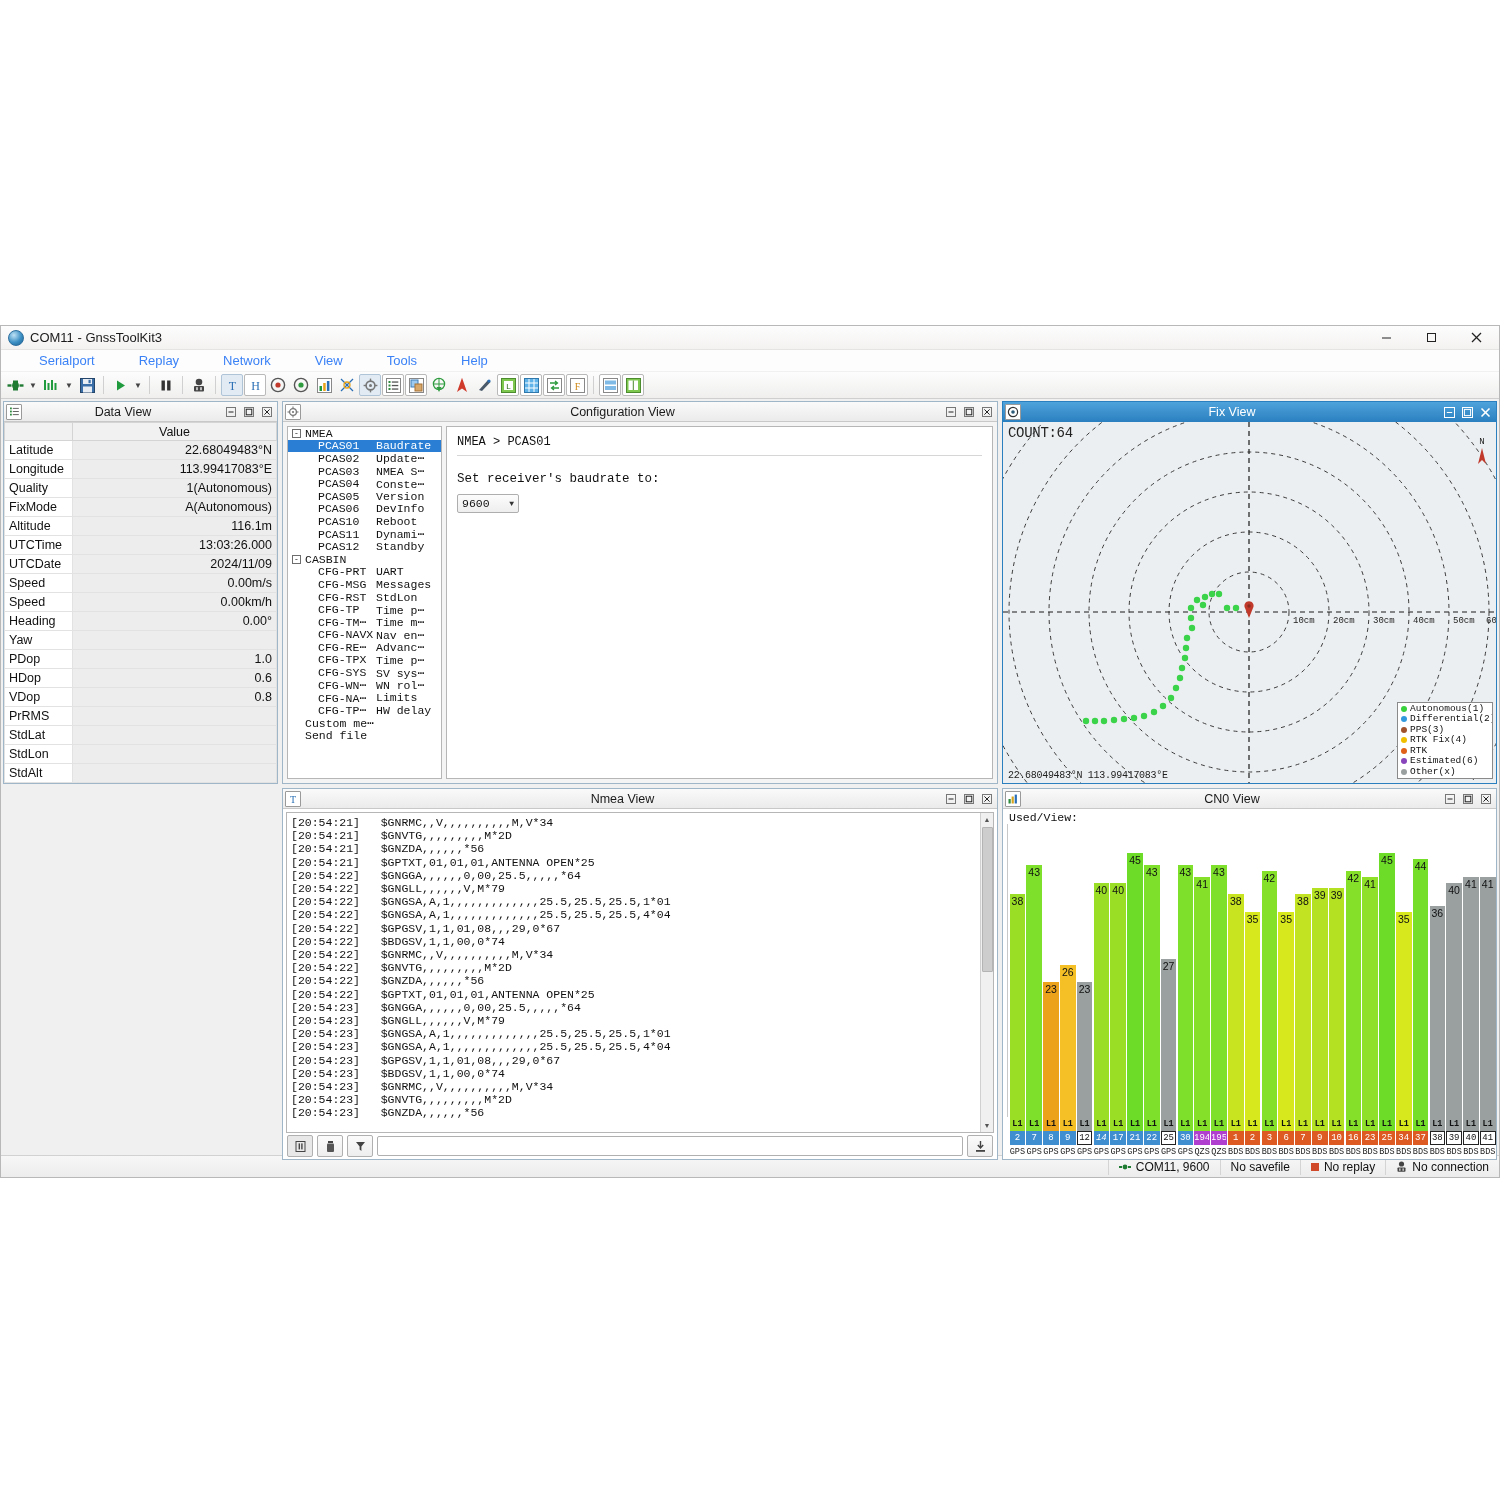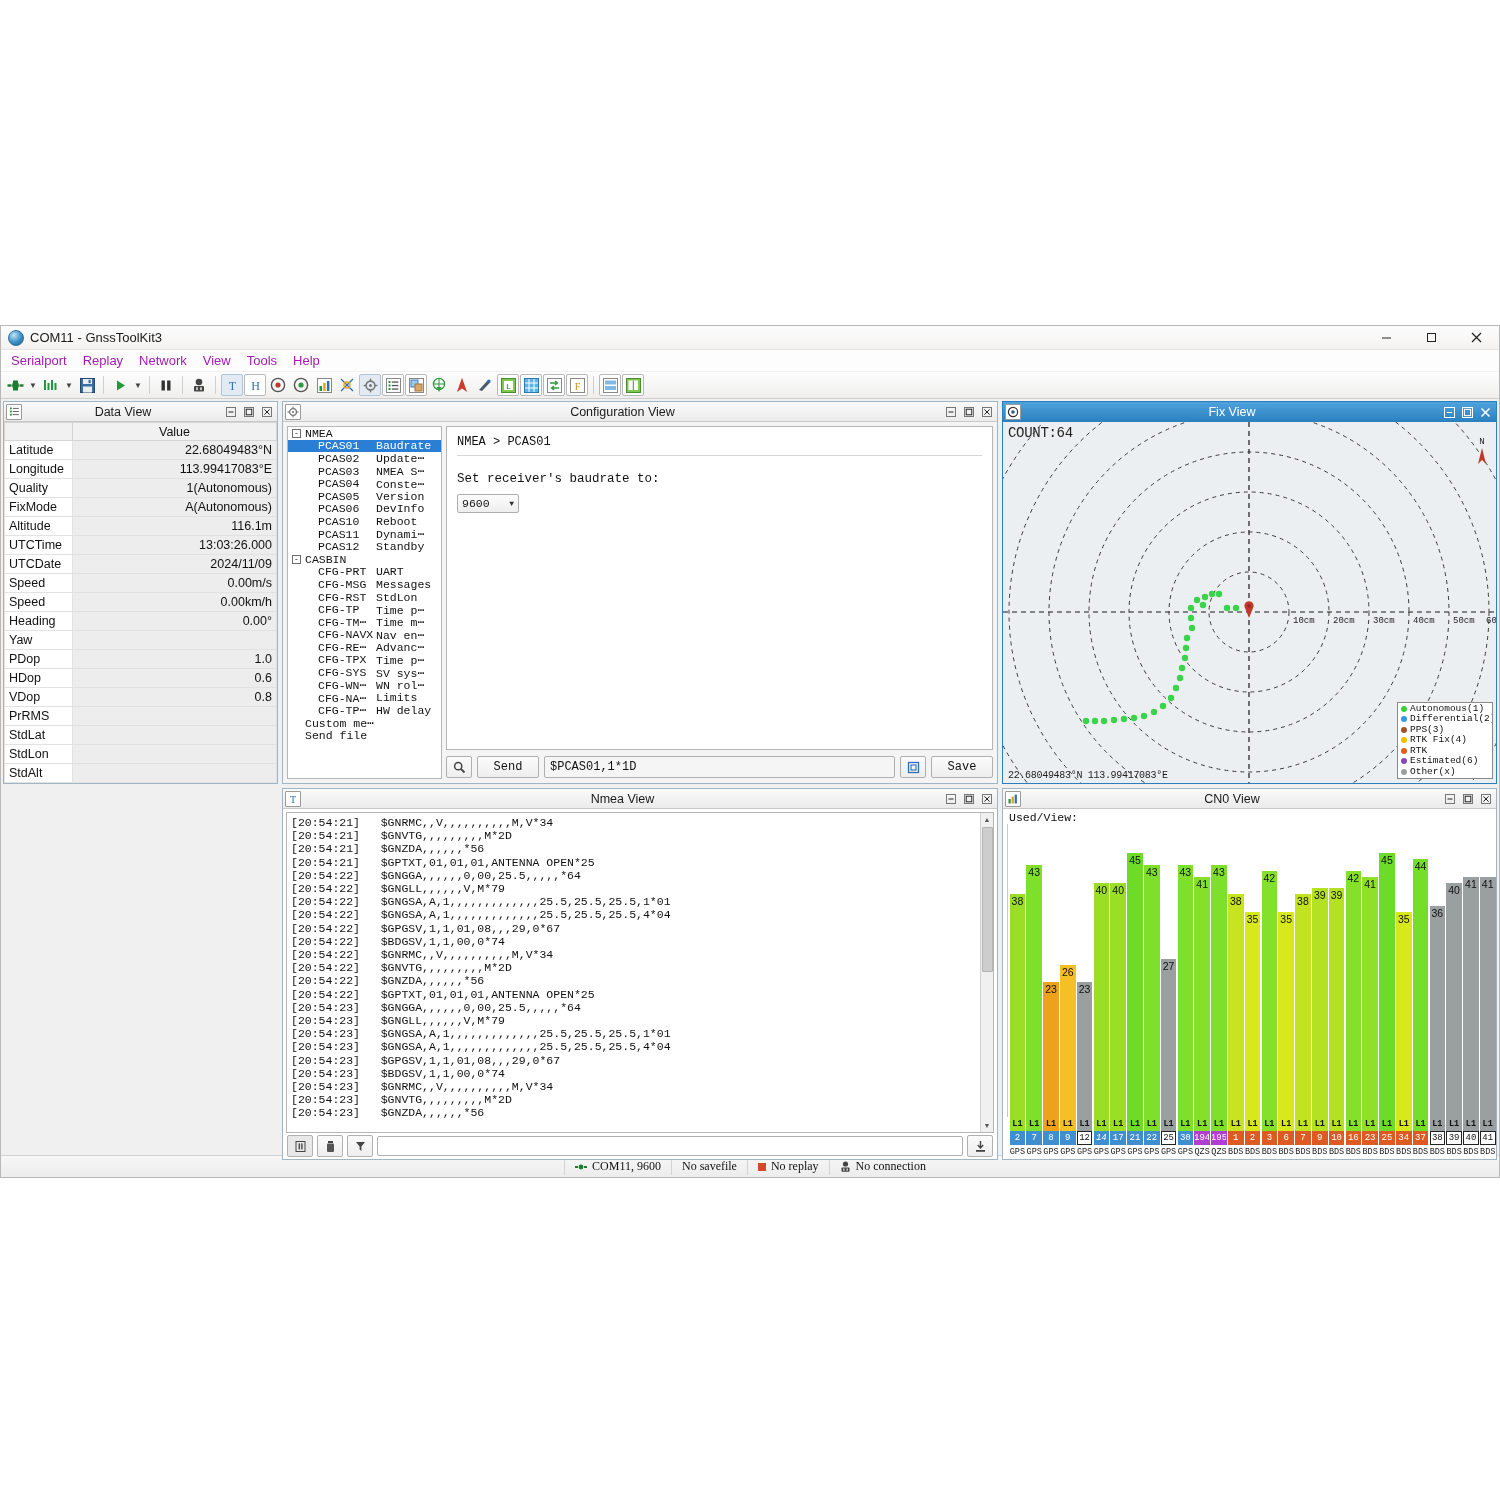--- a/index.html
+++ b/index.html
@@ -41,22 +41,22 @@
   }
   .tb-btn svg { display:block; }
   
   .menubar {
     height: 22px; background: #fdfdfd;
     display: flex; align-items: center;
     padding-left: 2px; flex: none;
     border-bottom: 1px solid #f1f1f1;
   }
   .menu-item {
-    font-size: 13px; color: #a21caf;
-    padding: 2px 8px; cursor: default;
+    font-size: 13px; color: #3b82f6;
+    padding: 2px 8px; cursor: default; margin-left: 28px;
   }
   
   .toolbar {
     height: 27px;
     background: linear-gradient(to bottom,#fdfdfd,#f0efee);
     border-bottom: 1px solid #cfcfcf;
     display: flex; align-items: center;
     padding-left: 3px; flex: none; gap: 1px;
   }
   .tbi {
@@ -223,24 +223,24 @@
     display: flex; align-items: center; justify-content: center;
     color: #fff; overflow: hidden; white-space: nowrap;
   }
   .sat-cell.bandrow { color: #111; font-weight: bold; font-size: 8.5px; }
   .sat-cell.idrow { border: 1px solid transparent; }
   .sat-cell.idrow.boxed { border: 1px solid #222; background: #fff !important; color: #111 !important; }
   .sat-cell.sysrow { color: #222; background: #fff; font-size: 8.5px; }
   
   .statusbar {
     height: 22px; flex: none; display: flex; align-items: center;
-    justify-content: center;
+    justify-content: flex-end;
     background: linear-gradient(to bottom,#f7f7f7,#ececec);
     border-top: 1px solid #d2d2d2;
-    font-family: Liberation Serif, serif; font-size: 12px; color: #111;
+    font-family: Liberation Sans, sans-serif; font-size: 12px; color: #111;
   }
   .st-cell { padding: 0 10px; display: flex; align-items: center; gap: 5px; border-left: 1px solid #d4d4d4; height: 16px;}
   .st-dot { width: 8px; height: 8px; background: #d04a2a; display:inline-block; }
 </style>
 </head>
 <body>
 
 <div id="app">
 
   <div class="titlebar">
@@ -765,37 +765,20 @@
             </div>
           <div class="cfg-right">
             <div class="cfg-panel">
               <div class="crumb">NMEA &gt; PCAS01</div>
               <div class="crumb-rule"></div>
               <div class="cfg-label">Set receiver's baudrate to:</div>
               <div class="cfg-select">
                 <span>9600</span>
                 <span class="ar">▼</span>
               </div>
-            </div>
-            <div class="cfg-bottom">
-              <div class="btn icon">
-                <svg width="13" height="13" viewBox="0 0 13 13">
-                    <circle cx="5.2" cy="5.2" r="3.6" fill="none" stroke="#444" stroke-width="1.5"></circle>
-                    <line x1="8" y1="8" x2="11.5" y2="11.5" stroke="#444" stroke-width="1.8"></line>
-                  </svg>
-              </div>
-              <div class="btn" style="min-width:62px;">Send</div>
-              <input class="cmd-input" value="$PCAS01,1*1D" style="">
-              <div class="btn icon">
-                <svg width="13" height="13" viewBox="0 0 13 13">
-                    <rect x="1.5" y="1.5" width="10" height="10" fill="none" stroke="#2a6fb5" stroke-width="1.3"></rect>
-                    <rect x="4" y="4" width="5" height="5" fill="none" stroke="#2a6fb5" stroke-width="1.1"></rect>
-                  </svg>
-              </div>
-              <div class="btn" style="min-width:62px;">Save</div>
             </div>
           </div>
         </div>
       </div>
     </div>
 
     <div class="panel" style="left:1001px; top:2px; width:495px; height:383px; border-color:#2a80bf;">
       <div class="panel-head">
         <div class="ph-icon">
           <svg width="12" height="12" viewBox="0 0 12 12">

